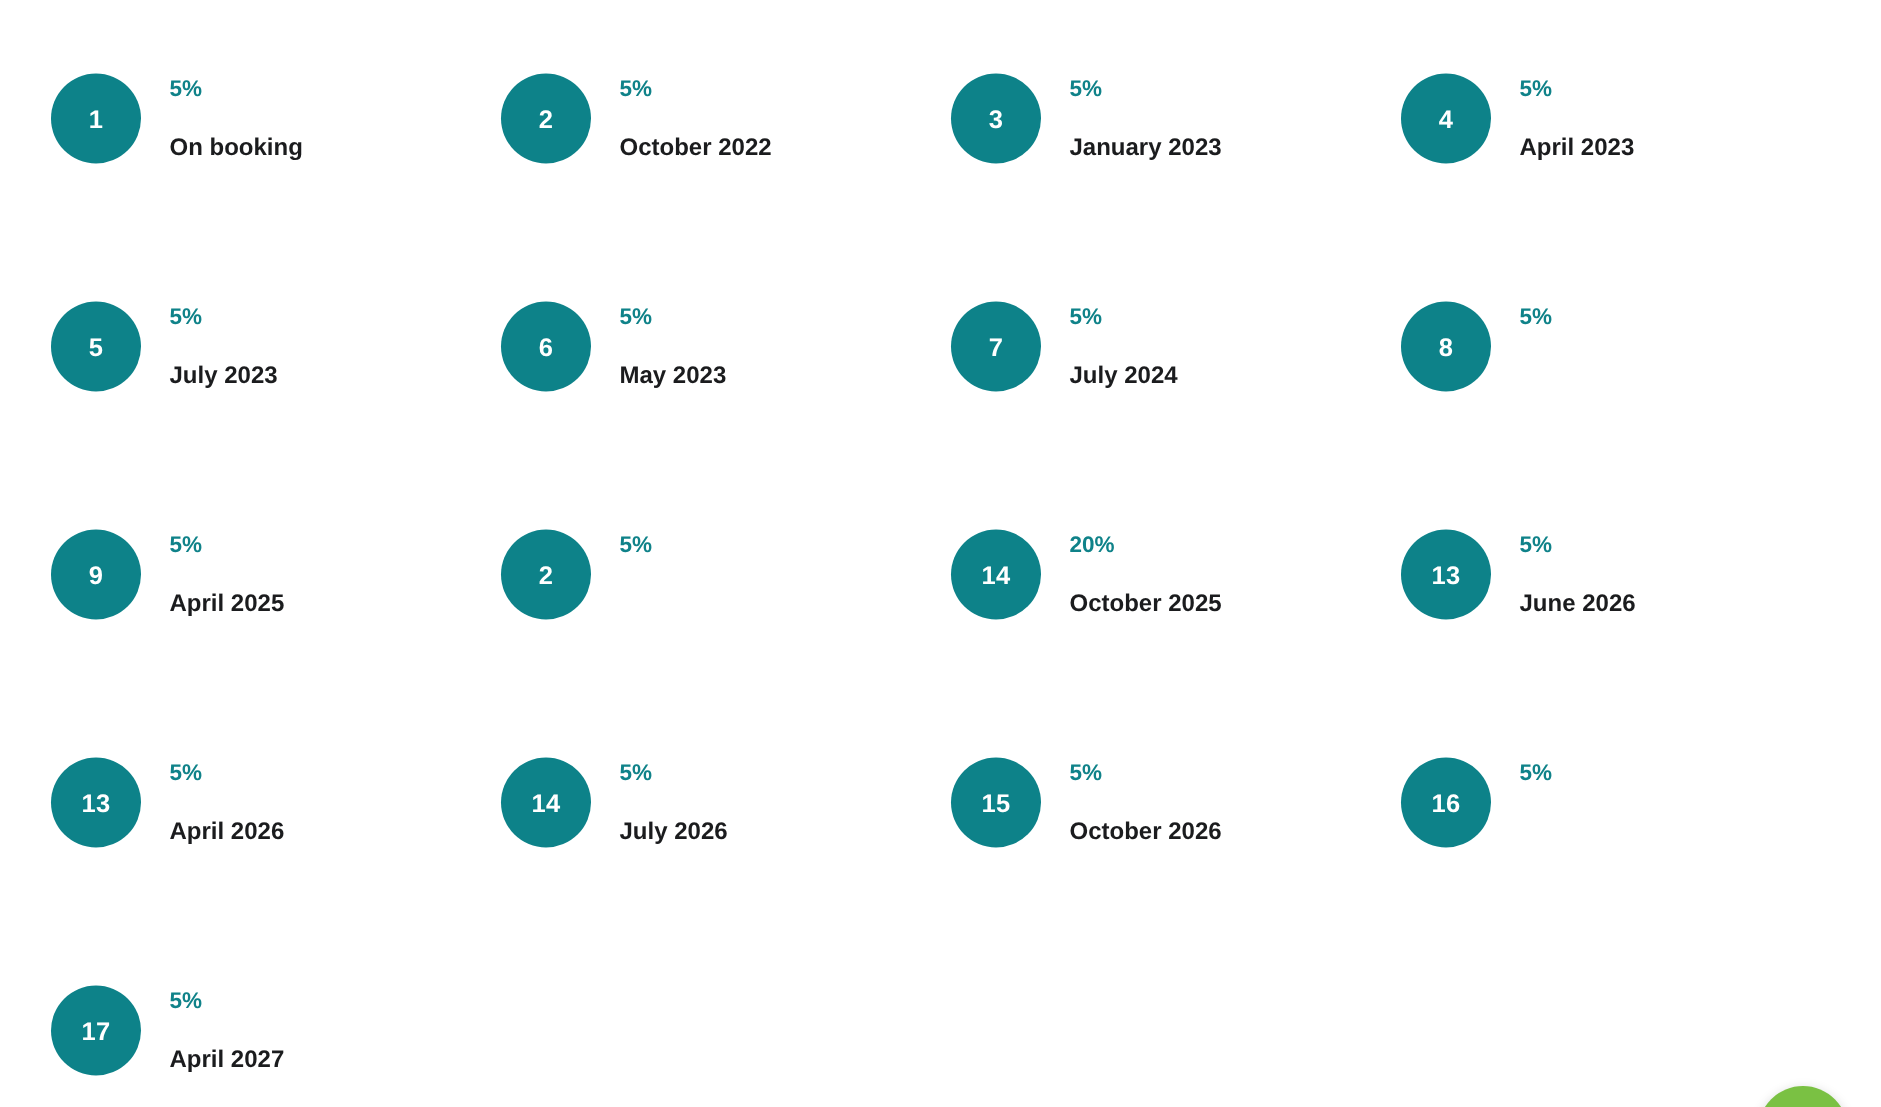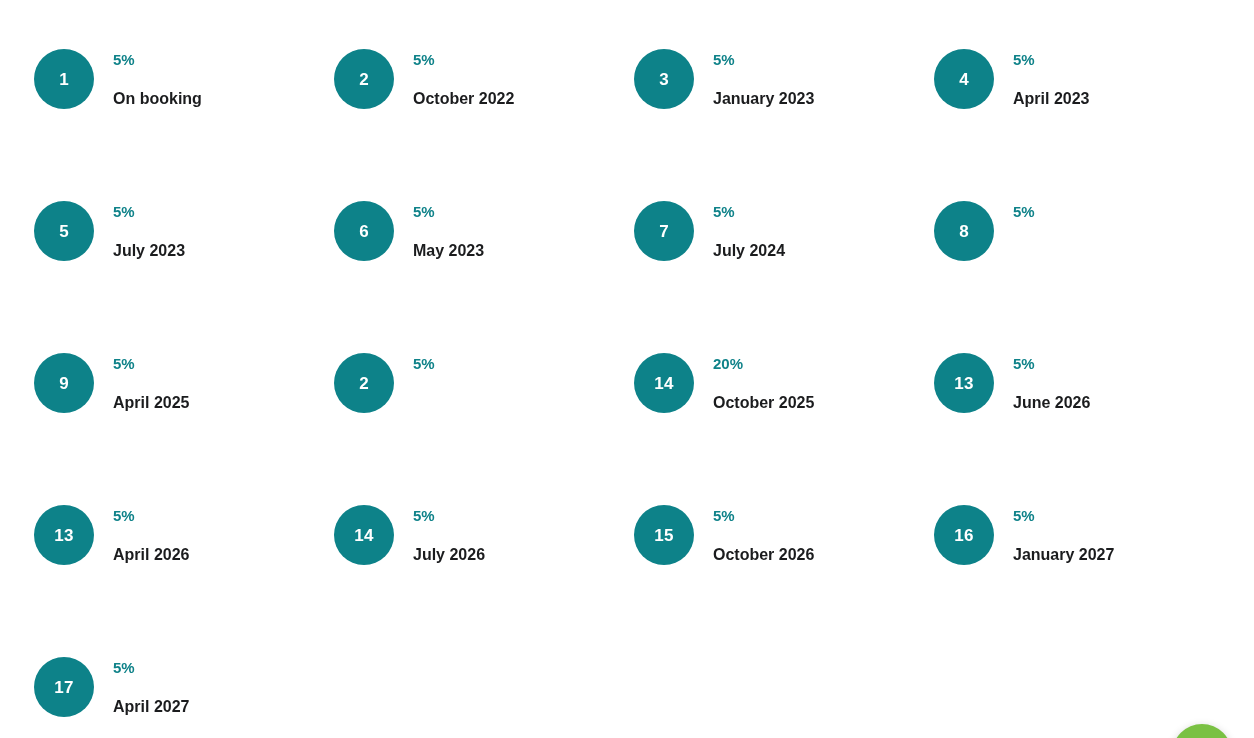--- a/index.html
+++ b/index.html
@@ -199,21 +199,20 @@
       <div class="milestone-badge">15</div>
       <div class="milestone-info">
         <div class="milestone-percent">5%</div>
         <div class="milestone-label">October 2026</div>
       </div>
     </div>
     <div class="milestone">
       <div class="milestone-badge">16</div>
       <div class="milestone-info">
         <div class="milestone-percent">5%</div>
-        <div class="milestone-label">January 2027</div>
       </div>
     </div>
     <div class="milestone">
       <div class="milestone-badge">17</div>
       <div class="milestone-info">
         <div class="milestone-percent">5%</div>
         <div class="milestone-label">April 2027</div>
       </div>
     </div>
   </div>

